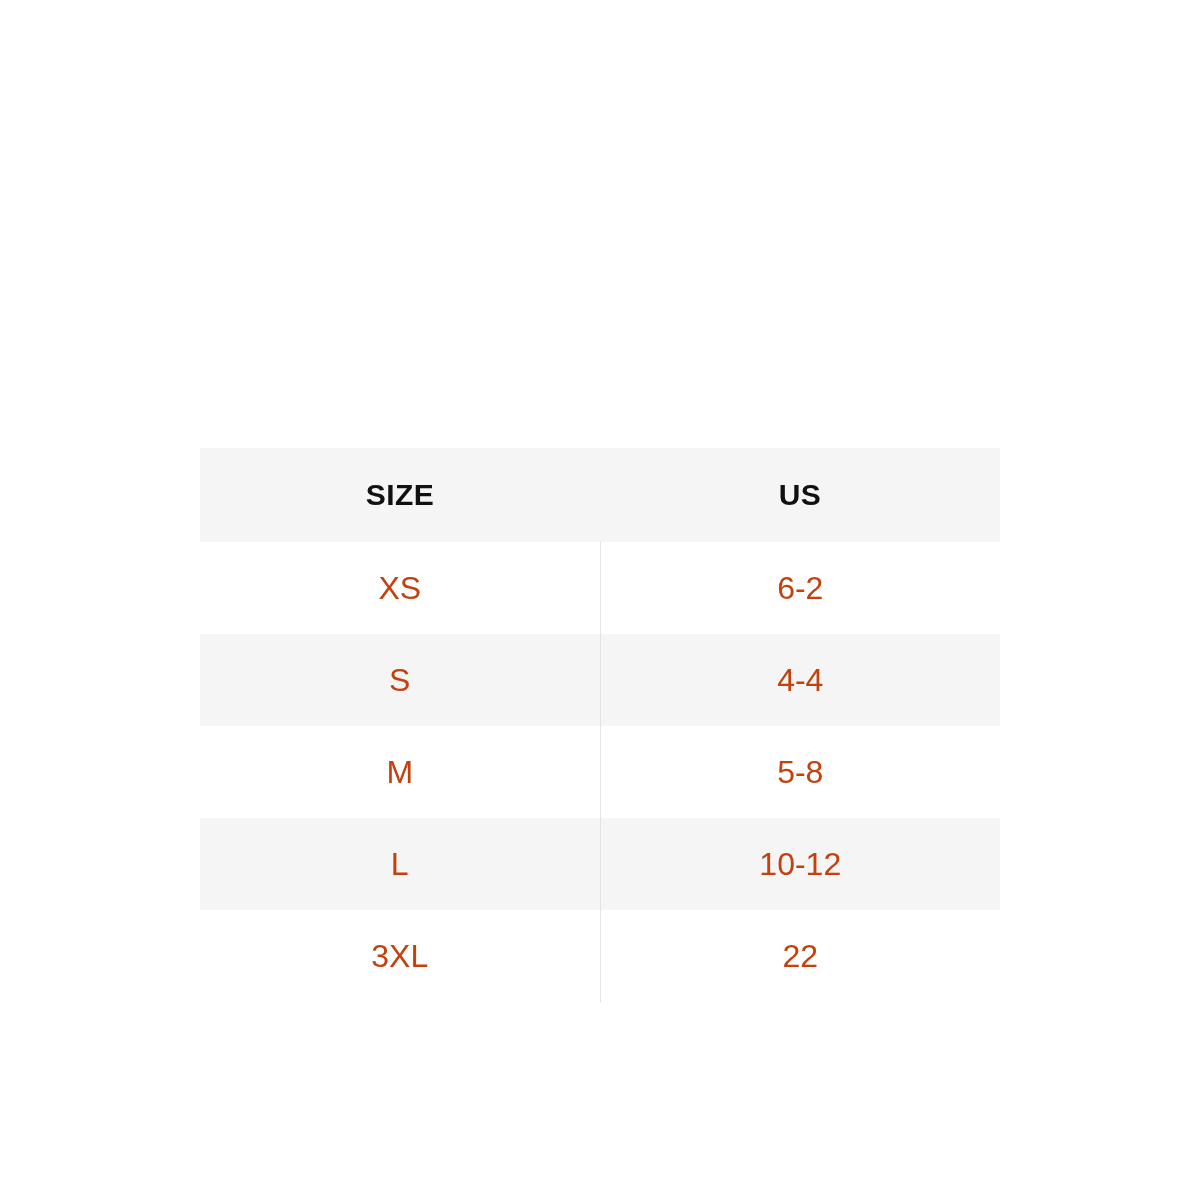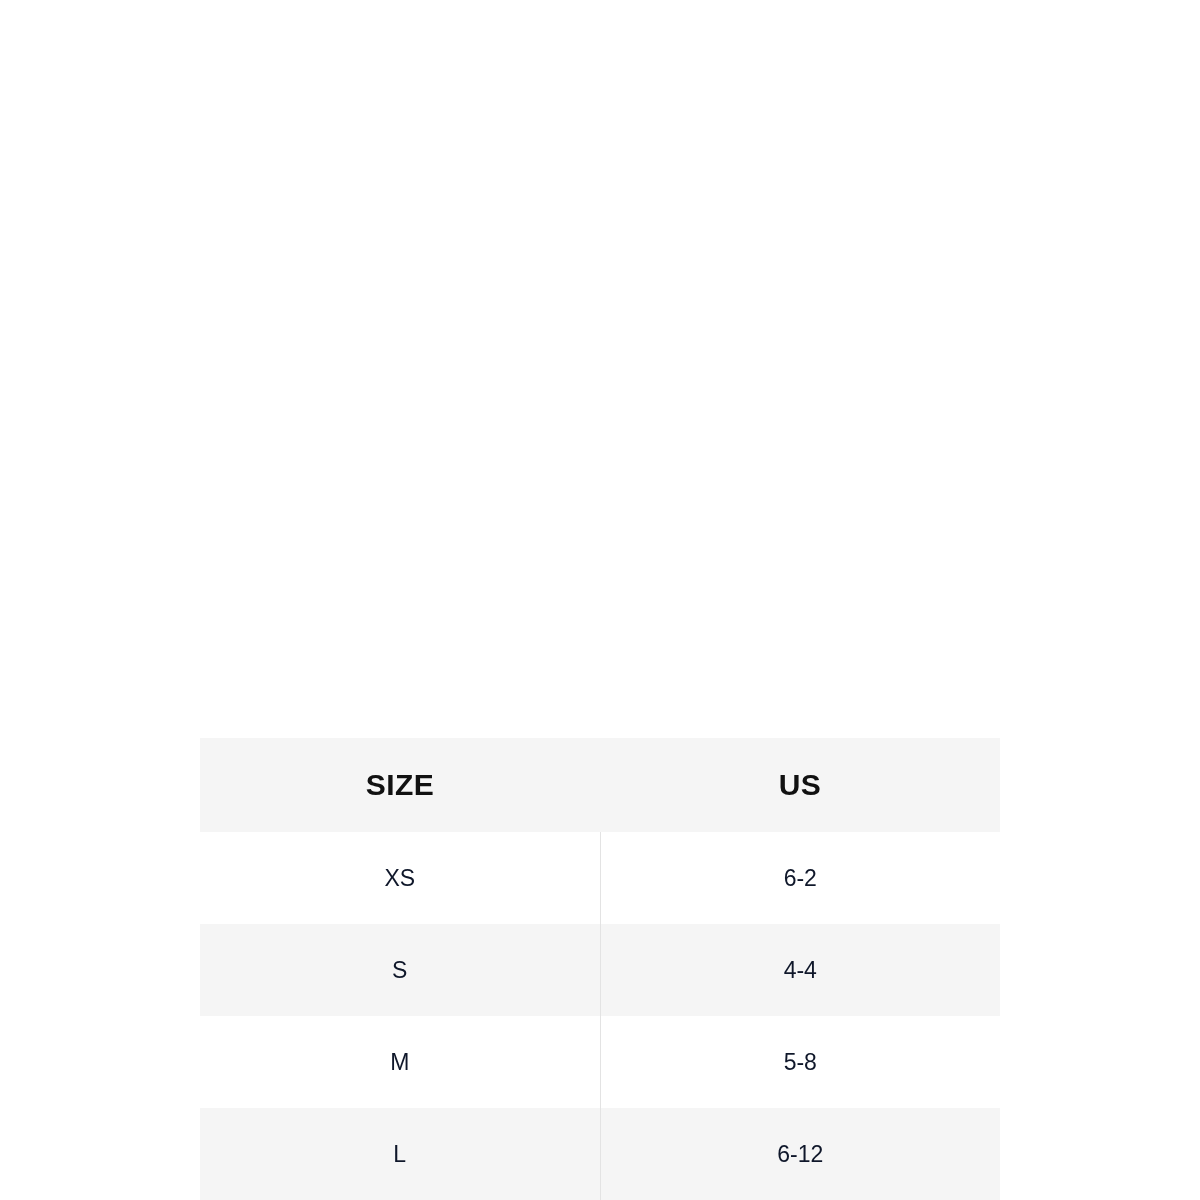--- a/index.html
+++ b/index.html
@@ -12,21 +12,21 @@
     height: 1200px;
     font-family: "Liberation Sans", sans-serif;
     color: #111111;
     overflow: hidden;
   }
   .page {
     position: relative;
     width: 1200px;
     height: 1200px;
     display: flex;
-    align-items: flex-end;
+    align-items: center;
     justify-content: center;
   }
   .size-table-wrap {
     margin-top: 250px;
     width: 800px;
   }
   table.size-table {
     width: 800px;
     border-collapse: collapse;
     table-layout: fixed;
@@ -40,23 +40,23 @@
     font-weight: bold;
     letter-spacing: 0.5px;
     color: #111111;
     height: 94px;
     text-align: center;
     vertical-align: middle;
     border: none;
     padding: 0;
   }
   table.size-table tbody td {
-    font-size: 23px;
+    font-size: 32px;
     font-weight: normal;
-    color: #0f172a;
+    color: #c2410c;
     height: 92px;
     text-align: center;
     vertical-align: middle;
     border: none;
     padding: 0;
   }
   table.size-table tbody tr.odd-row td {
     background: #ffffff;
   }
   table.size-table tbody tr.even-row td {
@@ -91,18 +91,22 @@
         <tr class="even-row">
           <td class="cell-size">S</td>
           <td class="cell-us">4-4</td>
         </tr>
         <tr class="odd-row">
           <td class="cell-size">M</td>
           <td class="cell-us">5-8</td>
         </tr>
         <tr class="even-row">
           <td class="cell-size">L</td>
-          <td class="cell-us">6-12</td>
+          <td class="cell-us">10-12</td>
+        </tr>
+        <tr class="odd-row">
+          <td class="cell-size">3XL</td>
+          <td class="cell-us">22</td>
         </tr>
       </tbody>
     </table>
   </div>
 </div>
 
 </body></html>

